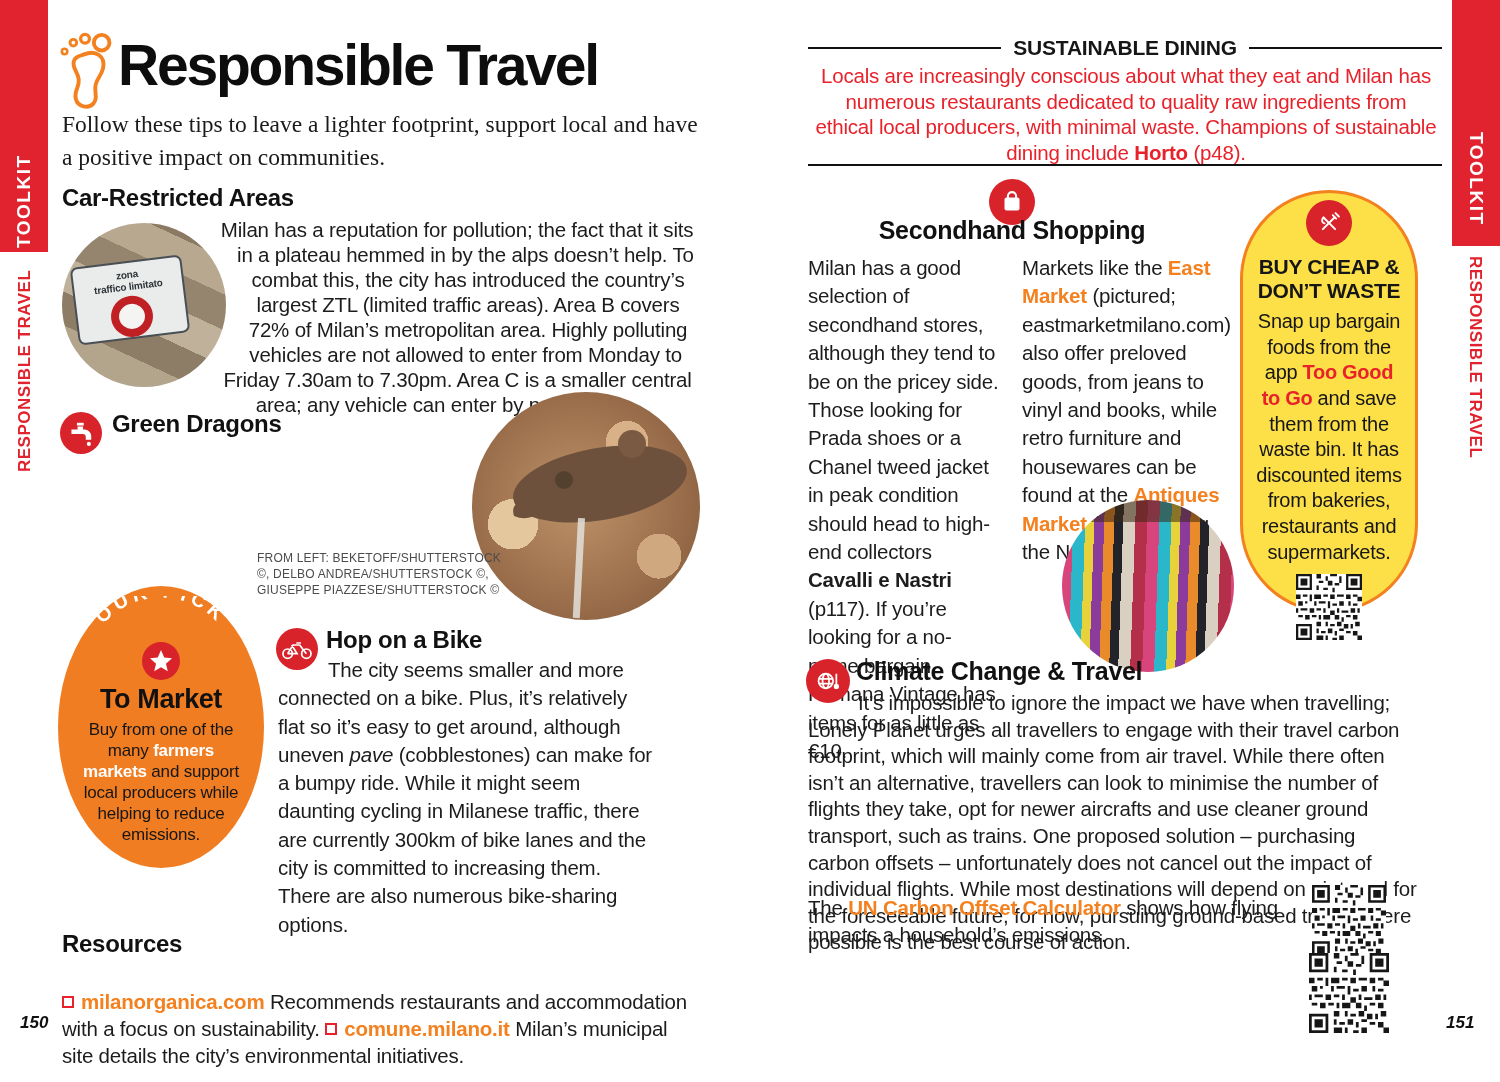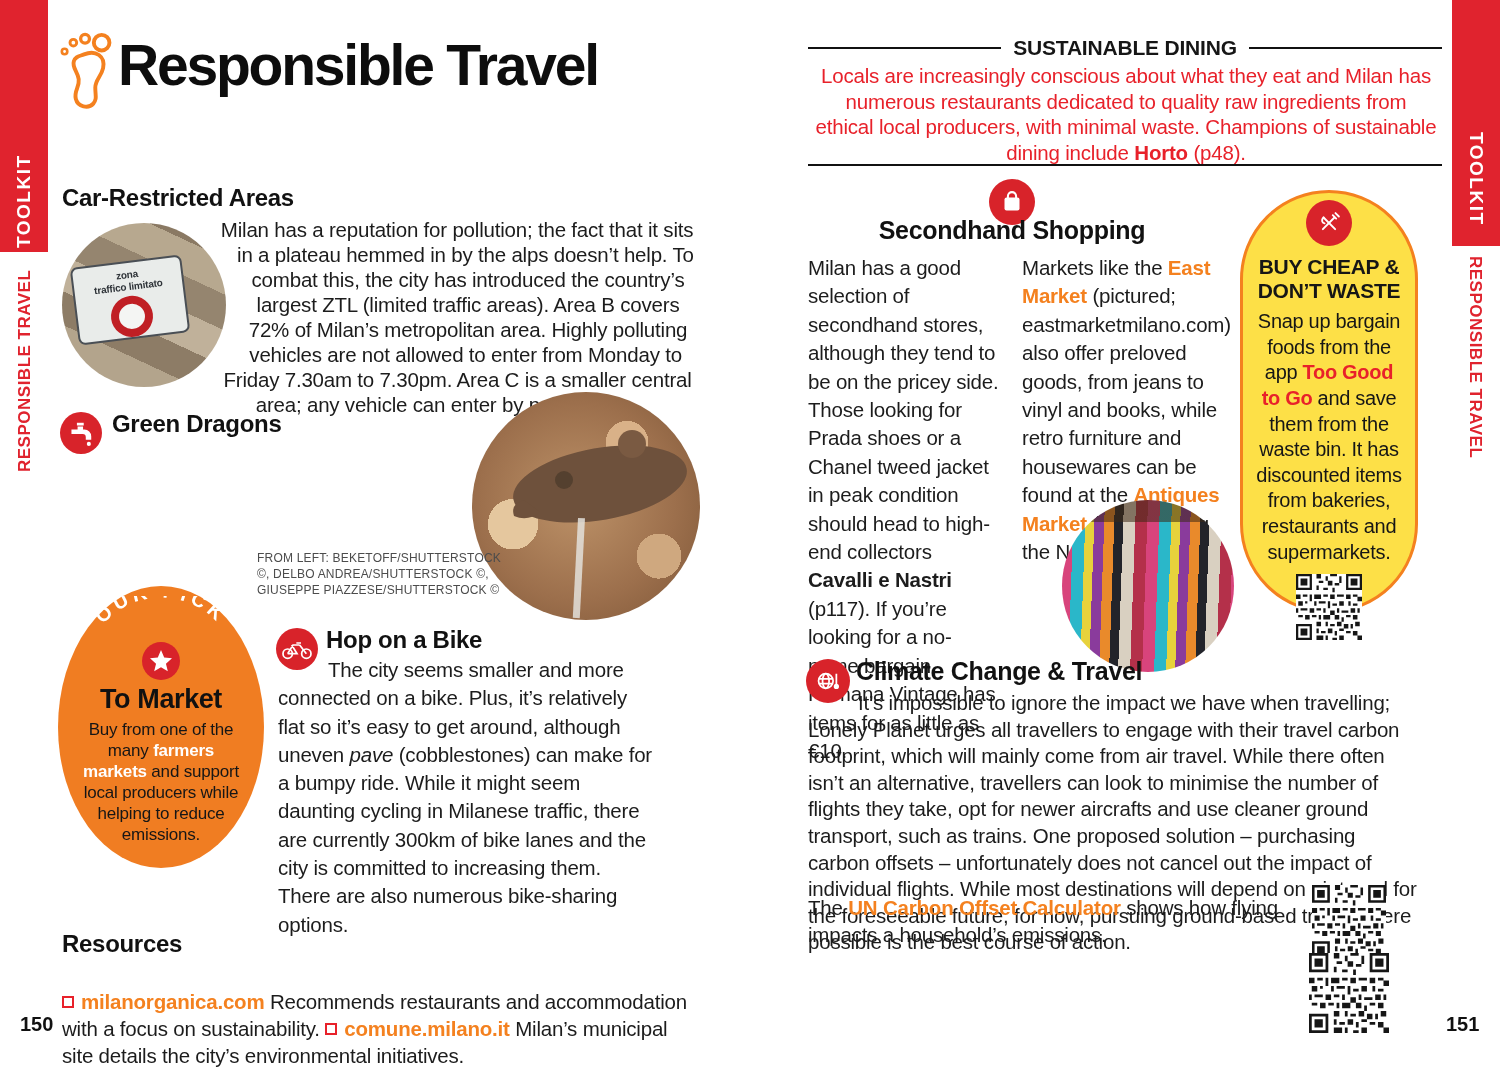--- a/index.html
+++ b/index.html
@@ -62,21 +62,21 @@
   .pick-white{color:#fff;font-weight:bold;}
 
   .bike-icon{left:276px;top:628px;width:42px;height:42px;}
   .bike-heading{left:326px;top:626px;}
   .bike-body{left:278px;top:656px;width:374px;line-height:28.3px;text-indent:50px;}
 
   .res-heading{left:62px;top:930px;}
   .res-body{left:62px;top:988px;width:640px;line-height:27px;}
   .sq-bullet{display:inline-block;width:8px;height:8px;border:2.5px solid #e8212a;margin-right:7px;vertical-align:1px;}
 
-  .pagenum{font-size:20px;font-weight:bold;color:#111;}
+  .pagenum{font-size:17px;font-weight:bold;color:#111;font-style:italic;}
   .pn-left{left:20px;top:1013px;}
   .pn-right{left:1446px;top:1013px;}
 
   
   .banner-row{left:808px;top:36px;width:634px;display:flex;align-items:center;gap:12px;}
   .banner-row .line{flex:1;height:2.5px;background:#111;}
   .banner-title{font-size:21px;font-weight:bold;letter-spacing:-.2px;white-space:nowrap;}
   .banner-body{left:814px;top:63px;width:624px;text-align:center;color:#e8212a;line-height:25.5px;}
   .rule{left:808px;top:164px;width:634px;height:2px;background:#111;}
 
@@ -138,20 +138,21 @@
       <g fill="none" stroke="#f4811f" stroke-width="4">
         <circle cx="47" cy="13" r="8"></circle>
         <circle cx="30" cy="9" r="4.5" stroke-width="3.4"></circle>
         <circle cx="18" cy="13" r="3.4" stroke-width="3"></circle>
         <circle cx="9" cy="22" r="2.8" stroke-width="2.7"></circle>
         <path d="M29 25 C41 20 51 27 48.5 39 C46.5 48 40.5 51 40.5 59 C40.5 68 42.5 70 38.5 75.5 C33.5 81 22.5 79 20.5 70.5 C18.5 62.5 24.5 58.5 23.5 50.5 C22.5 42.5 16.5 38.5 18.5 32 C20.2 26.8 24 27 29 25 Z"></path>
       </g>
     </svg>
   </div>
   <div class="abs page-title">Responsible Travel</div>
+  <div class="abs intro">Follow these tips to leave a lighter footprint, support local and have a positive impact on communities.</div>
 
   <div class="abs car-section">
     <div class="h-section car-heading">Car-Restricted Areas</div>
     <div class="car-body body-text">
       <div class="photo-ztl">
         <div class="ztl-sign">
           <div class="ztl-text">zona</div>
           <div class="ztl-text">traffico limitato</div>
           <div class="ztl-ring"></div>
         </div>

